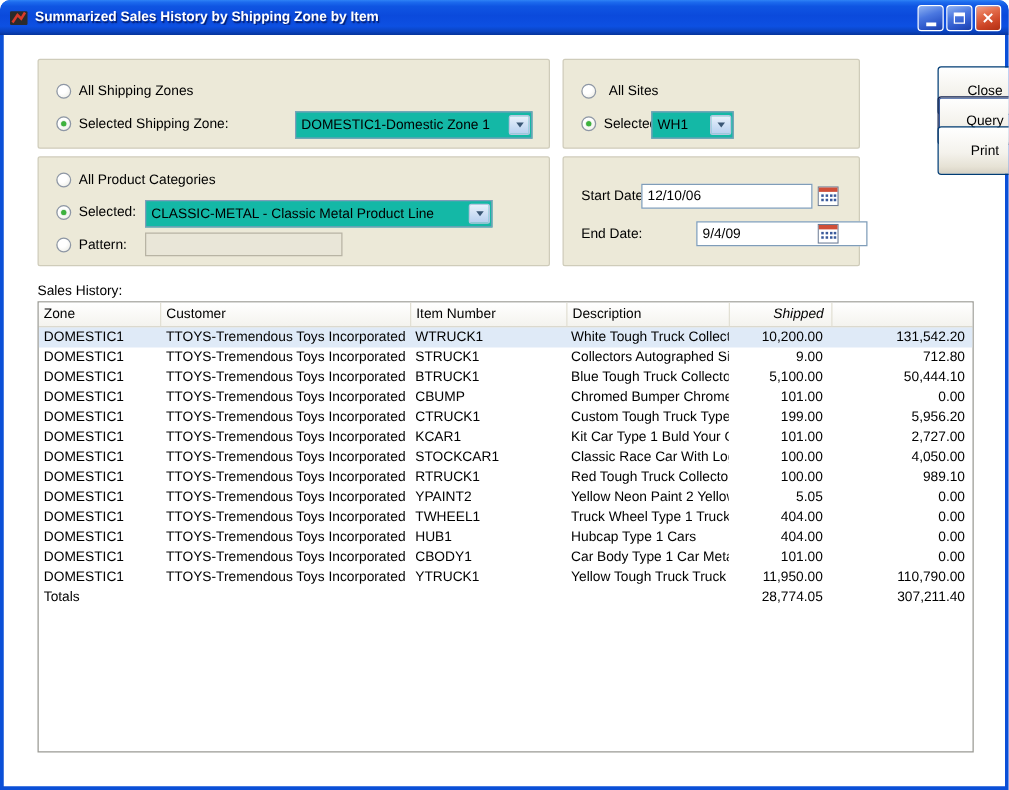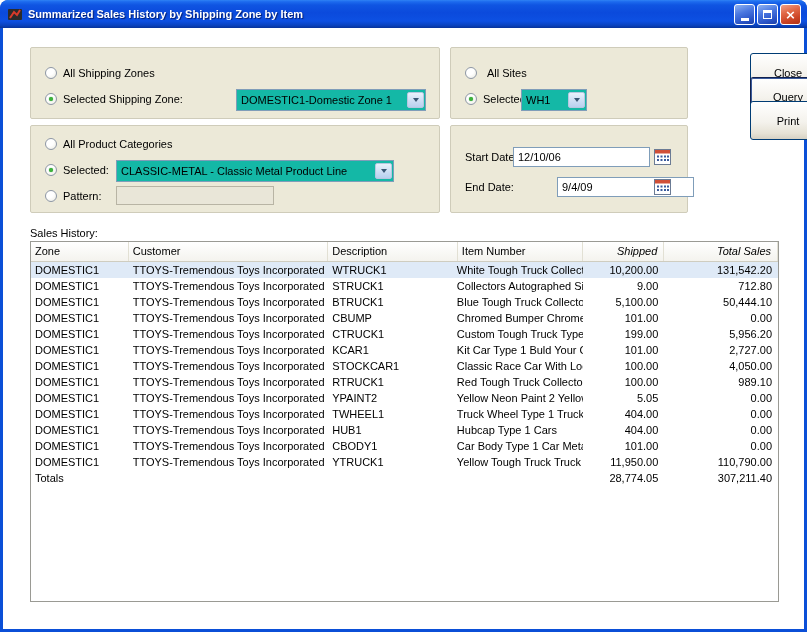--- a/index.html
+++ b/index.html
@@ -190,24 +190,23 @@
           </g>
         </svg>
       </span>
     </div>
 
     <span class="sales-label">Sales History:</span>
     <div class="table">
       <div class="thead">
         <div class="th col-zone">Zone</div>
         <div class="th col-customer">Customer</div>
+        <div class="th col-item">Item Number</div>
         <div class="th col-description">Description</div>
-        <div class="th col-item">Item Number</div>
         <div class="th num col-shipped">Shipped</div>
-        <div class="th num col-total">Total Sales</div>
       </div>
       <div class="tbody">
           <div class="tr selected">
             <div class="td col-zone">DOMESTIC1</div>
             <div class="td col-customer">TTOYS-Tremendous Toys Incorporated</div>
             <div class="td col-item">WTRUCK1</div>
             <div class="td col-description">White Tough Truck Collectors</div>
             <div class="td col-shipped num">10,200.00</div>
             <div class="td col-total num">131,542.20</div>
           </div>

